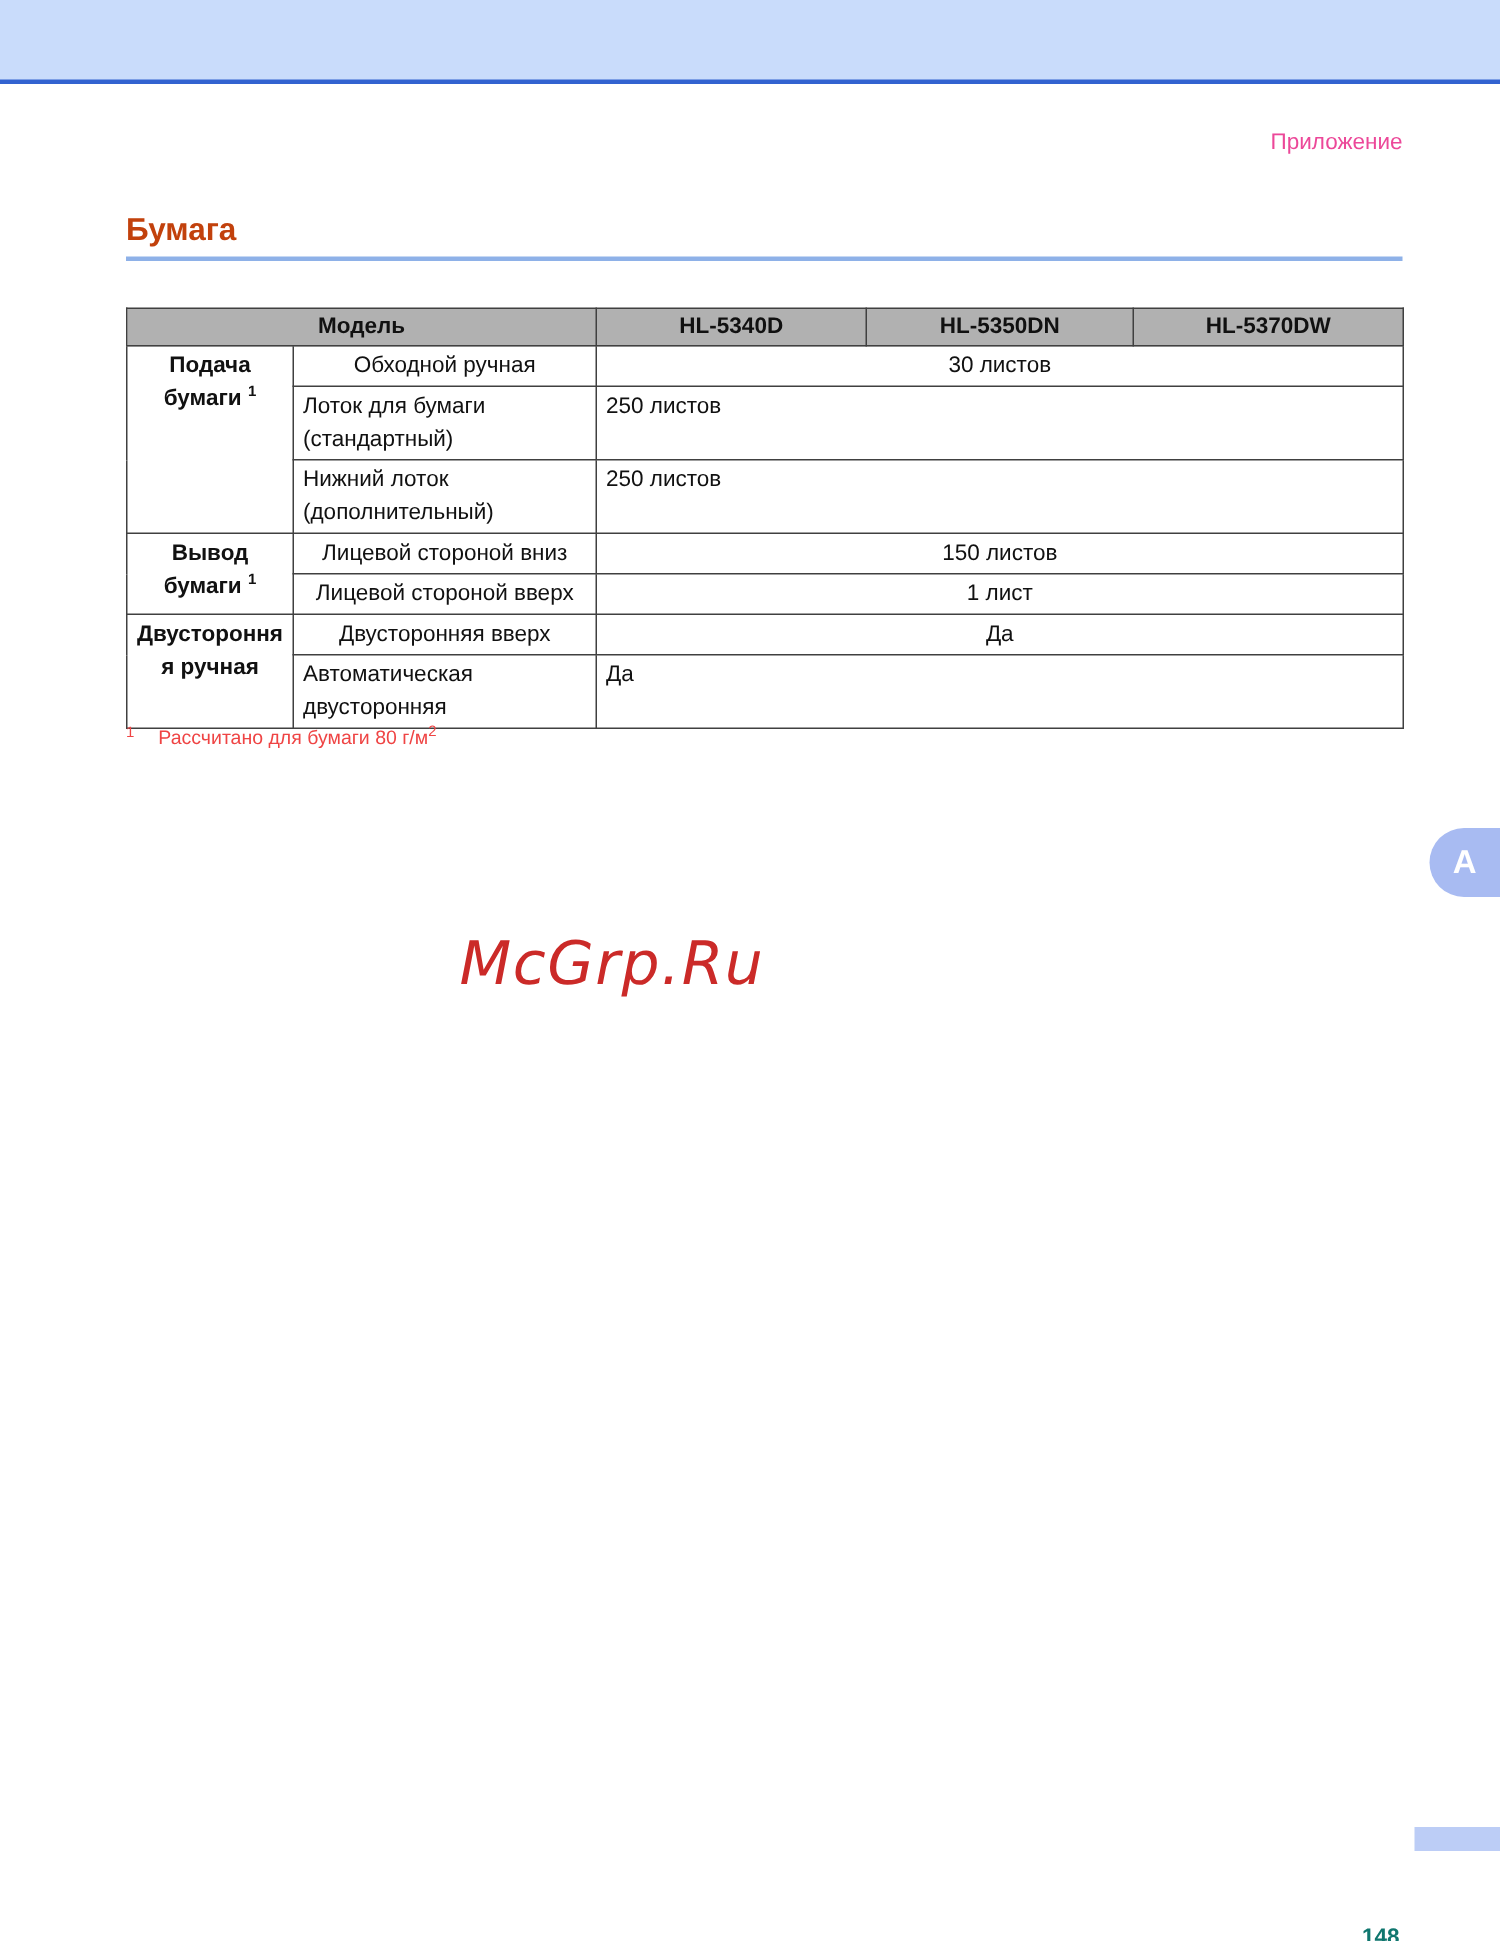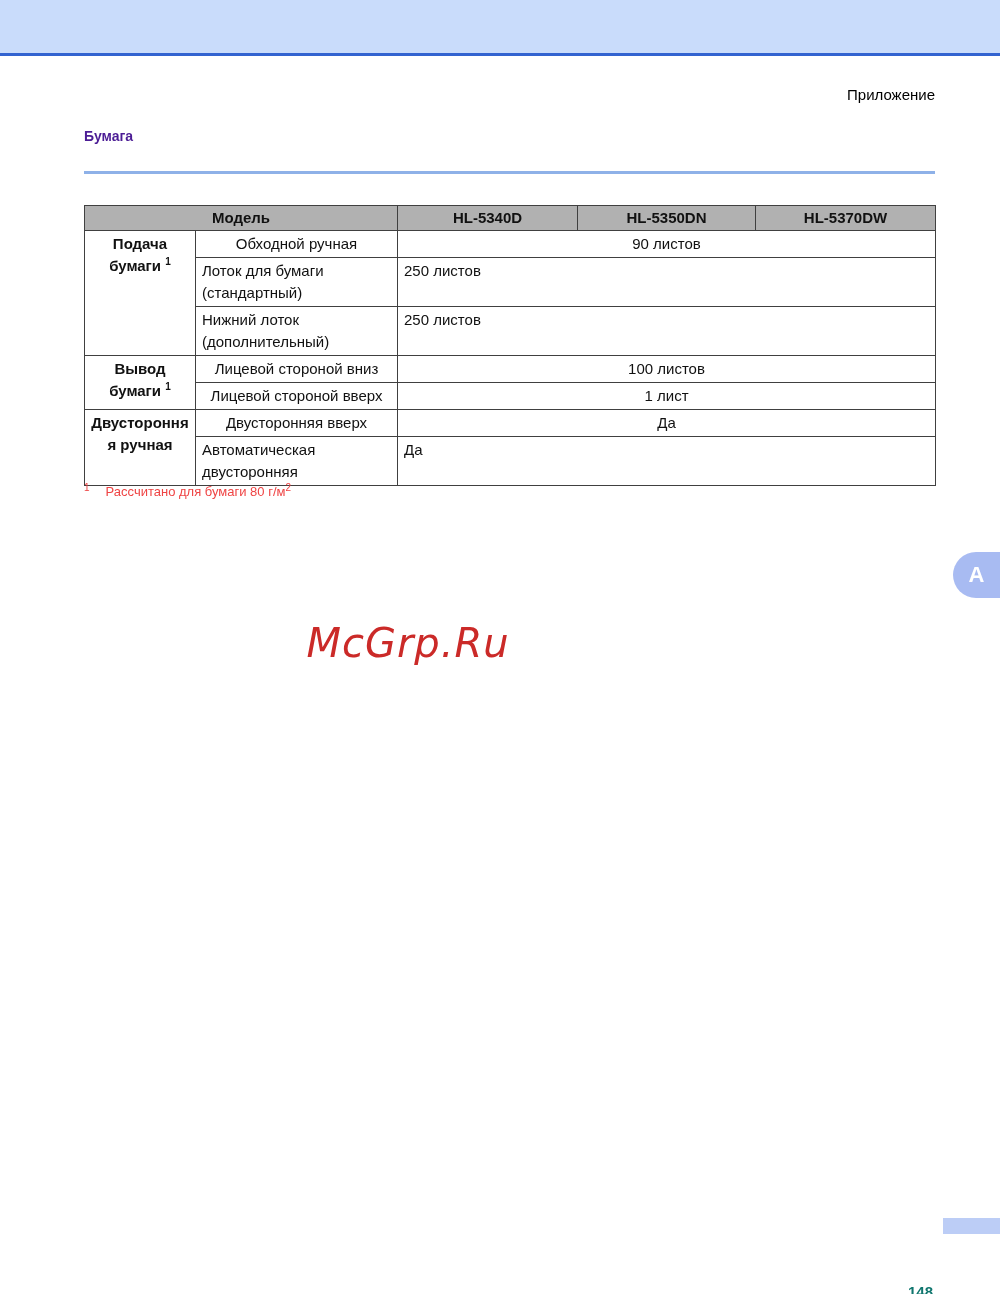--- a/index.html
+++ b/index.html
@@ -3,23 +3,23 @@
 <meta charset="utf-8">
 <style>
   * { margin: 0; padding: 0; box-sizing: border-box; }
   html, body { width: 1000px; height: 1294px; background: #ffffff;
     font-family: "Liberation Sans", sans-serif; color: #111; }
   .page { position: relative; width: 1000px; height: 1294px; overflow: hidden; background: #fff; }
 
   .topband { position: absolute; top: 0; left: 0; width: 1000px; height: 56px;
     background: #c9dcfb; border-bottom: 3px solid #3263d0; }
 
-  .breadcrumb { position: absolute; top: 86px; right: 65px; font-size: 15px; color: #000000; margin-left: 48px; }
+  .breadcrumb { position: absolute; top: 86px; right: 65px; font-size: 15px; color: #ec4899; margin-left: 48px; }
 
-  .title { position: absolute; top: 128px; left: 84px; font-size: 14px; font-weight: bold; color: #4c1d95; }
+  .title { position: absolute; top: 142px; left: 84px; font-size: 21px; font-weight: bold; color: #c2410c; }
   .title-rule { position: absolute; top: 171px; left: 84px; width: 851px; height: 3px; background: #8eb1e8; }
 
   .spec-table { position: absolute; top: 205px; left: 84px; width: 851px;
     border-collapse: collapse; table-layout: fixed; font-size: 15px; padding-left: 44px; }
   .spec-table td { border: 1.5px solid #404040; vertical-align: top;
     padding: 2px 6px; line-height: 22px; }
   .spec-table tr.rh td { background: #b1b1b1; text-align: center; font-weight: bold;
     vertical-align: middle; padding: 0 4px; }
   .spec-table tr.rh { height: 25px; }
   .spec-table tr.r26 { height: 26px; text-align: center; }
@@ -67,35 +67,35 @@
         <tr class="rh">
       <td colspan="2">Модель</td>
       <td>HL-5340D</td>
       <td>HL-5350DN</td>
       <td>HL-5370DW</td>
     </tr>
 
     <tr class="r26">
       <td class="grp" rowspan="3"><span>Подача бумаги</span> <sup>1</sup></td>
       <td>Обходной ручная</td>
-      <td colspan="3">90 листов</td>
+      <td colspan="3">30 листов</td>
     </tr>
     <tr class="r46">
       <td>Лоток для бумаги (стандартный)</td>
       <td colspan="3">250 листов</td>
     </tr>
     <tr class="r46">
       <td>Нижний лоток (дополнительный)</td>
       <td colspan="3">250 листов</td>
     </tr>
 
     <tr class="r26">
       <td class="grp" rowspan="2"><span>Вывод бумаги</span> <sup>1</sup></td>
       <td>Лицевой стороной вниз</td>
-      <td colspan="3">100 листов</td>
+      <td colspan="3">150 листов</td>
     </tr>
     <tr class="r26">
       <td>Лицевой стороной вверх</td>
       <td colspan="3">1 лист</td>
     </tr>
 
     <tr class="r26">
       <td class="grp" rowspan="2"><span>Двусторонняя ручная</span><sup></sup></td>
       <td>Двусторонняя вверх</td>
       <td colspan="3">Да</td>

